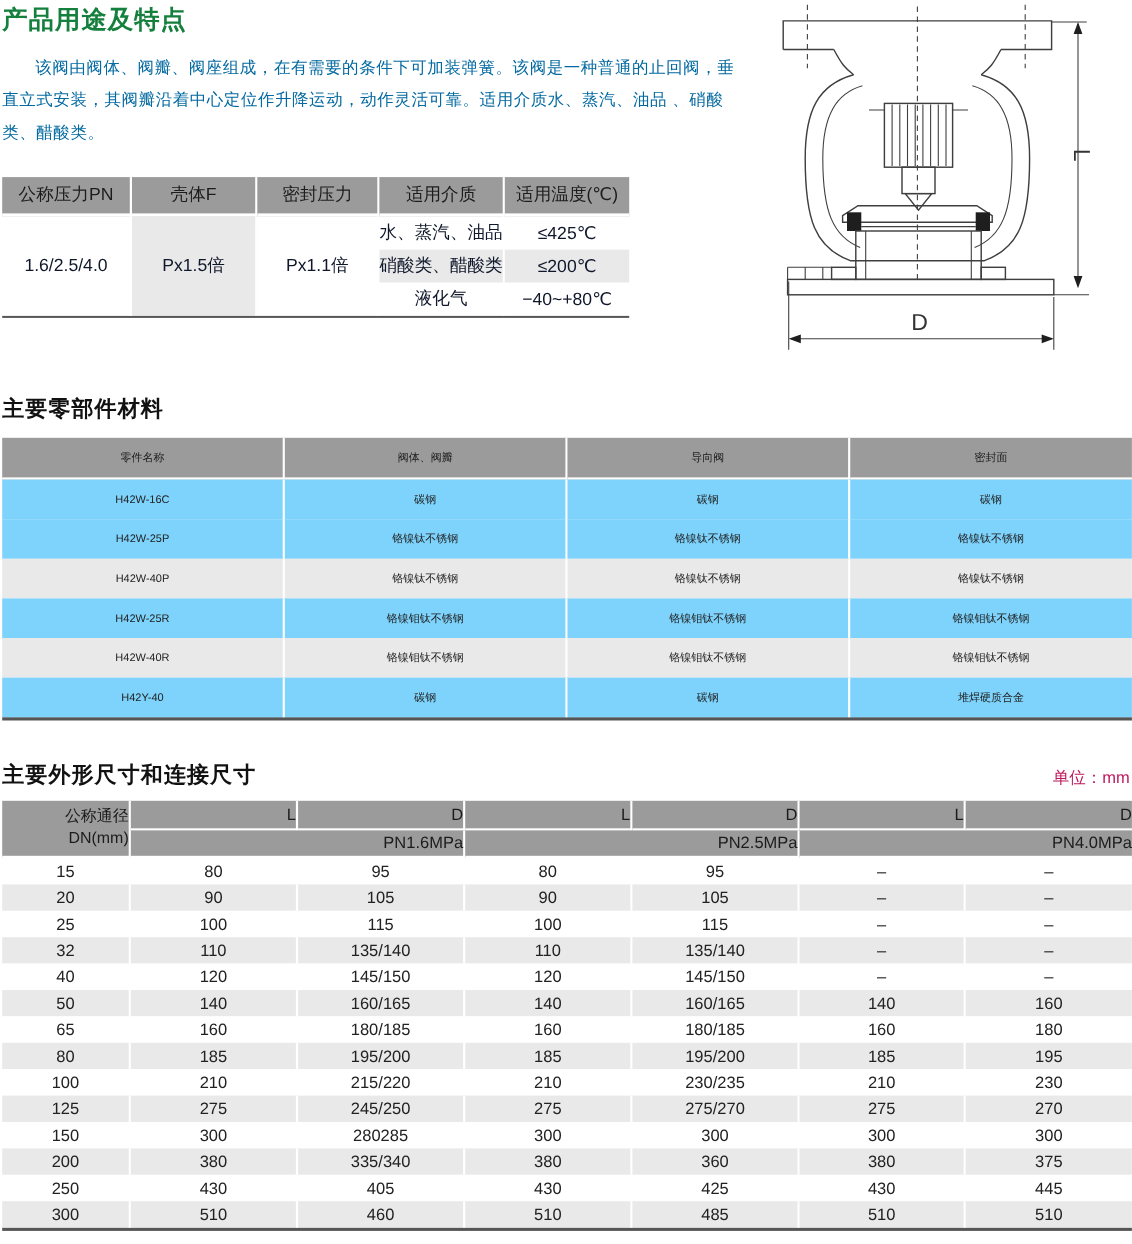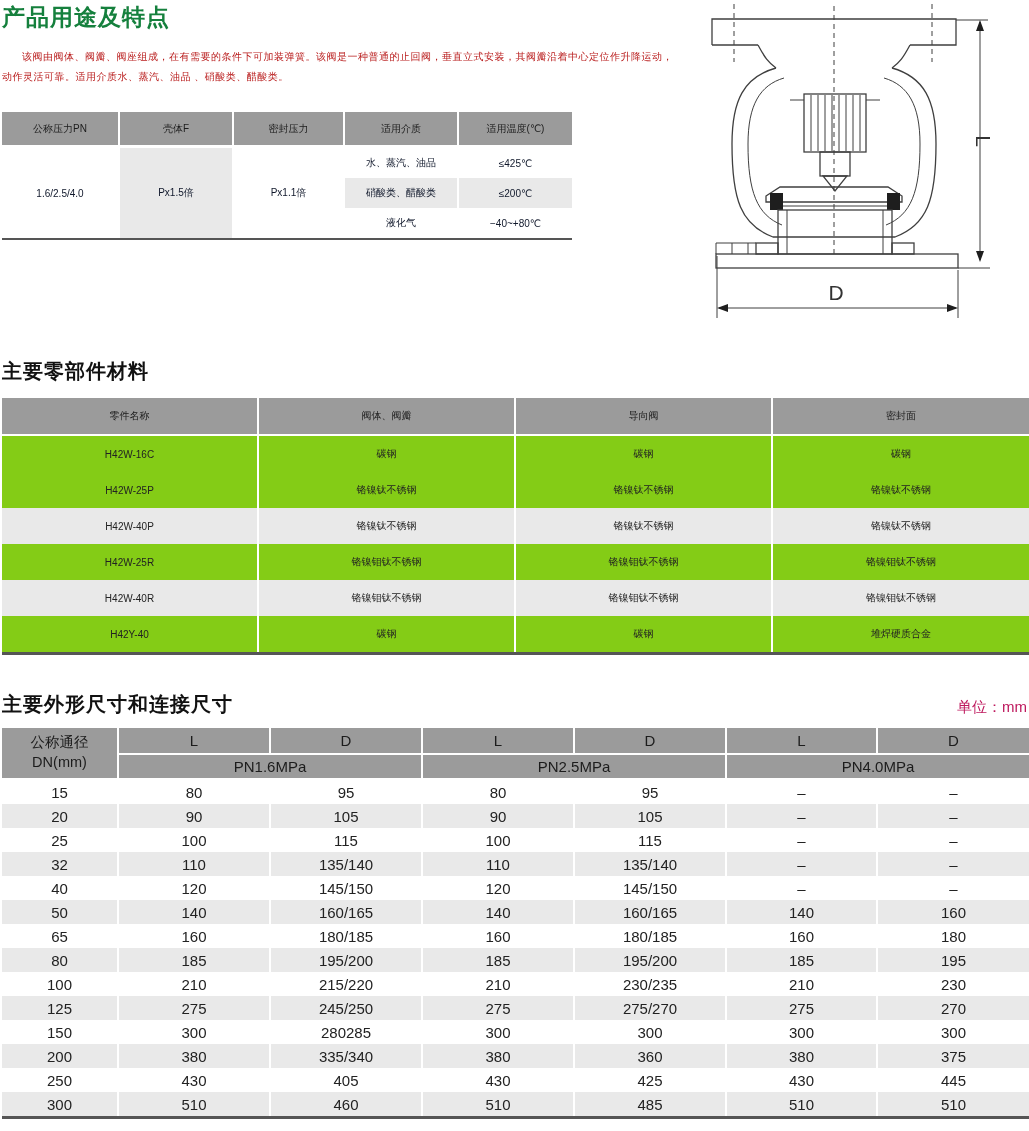--- a/index.html
+++ b/index.html
@@ -18,62 +18,62 @@
   .top-right { width: 349px; padding-top: 2px; }
 
   .big-title {
     font-size: 23px;
     font-weight: bold;
     letter-spacing: 1px;
     color: #15803d;
   }
   .usage-para {
     margin-top: 14px;
-    font-size: 10px;
+    font-size: 15px;
     line-height: 1.95;
     text-indent: 2em;
-    color: #b91c1c;
+    color: #0369a1;
     letter-spacing: 0.5px;
     width: 672px;
   }
   .sec-title {
     font-size: 20px;
     font-weight: bold;
     letter-spacing: 1px;
     color: #111;
   }
   .perf-sec { margin-top: 26px; }
 
   
   table { border-collapse: separate; border-spacing: 0; table-layout: fixed; }
   th, td { text-align: center; vertical-align: middle; font-weight: normal; }
   th { background: #9b9b9b; color: #1c1c1c; }
   .sep th, .sep td { border-right: 2px solid #fff; }
   .sep th:last-child, .sep td:last-child { border-right: none; }
 
   
-  .perf { width: 570px; margin-top: 10px; border-bottom: 2px solid #555; font-size: 10px; }
+  .perf { width: 570px; margin-top: 10px; border-bottom: 2px solid #555; font-size: 16px; }
   .perf th { height: 36px; border-bottom: 3px solid #fff; }
   .perf td { height: 30px; background: #fff; color:#0f172a; }
   .perf td.shade { background: #e9e9e9; }
   .perf tr.alt td { background: #e9e9e9; }
 
   
   .materials-sec { margin-top: 34px; }
   .materials { width: 1027px; margin-top: 13px; border-bottom: 3px solid #555; font-size: 10px; }
   .materials th { height: 38px; border-bottom: 2px solid #fff; }
-  .materials td { height: 36px; background: #84cc16; color:#222; }
+  .materials td { height: 36px; background: #7dd3fc; color:#222; }
   .materials tr.alt td { background: #e9e9e9; }
 
   
   .dims-sec { margin-top: 36px; }
   .dims-head { display: flex; justify-content: space-between; align-items: flex-end; padding-right: 2px; }
   .unit-label { font-size: 15px; color: #be185d; padding-bottom: 1px; }
   .dims { width: 1027px; margin-top: 10px; border-bottom: 3px solid #555; font-size: 15px; }
-  .dims th { font-size: 15px; }
+  .dims th { font-size: 15px; text-align: right; }
   .dims thead tr.r1 th { height: 27px; border-bottom: 2px solid #fff; }
   .dims thead tr.r2 th { height: 25px; border-bottom: 2px solid #fff; }
   .dims th.dn { font-size: 14.5px; line-height: 1.35; }
   .dims td { height: 24px; background: #fff; color:#222; }
   .dims tr.alt td { background: #e9e9e9; }
 
   
   .diagram svg { display: block; }
   .dline { stroke: #3f3f3f; stroke-width: 1.3; fill: none; }
   .dthin { stroke: #3f3f3f; stroke-width: 1; fill: none; }

